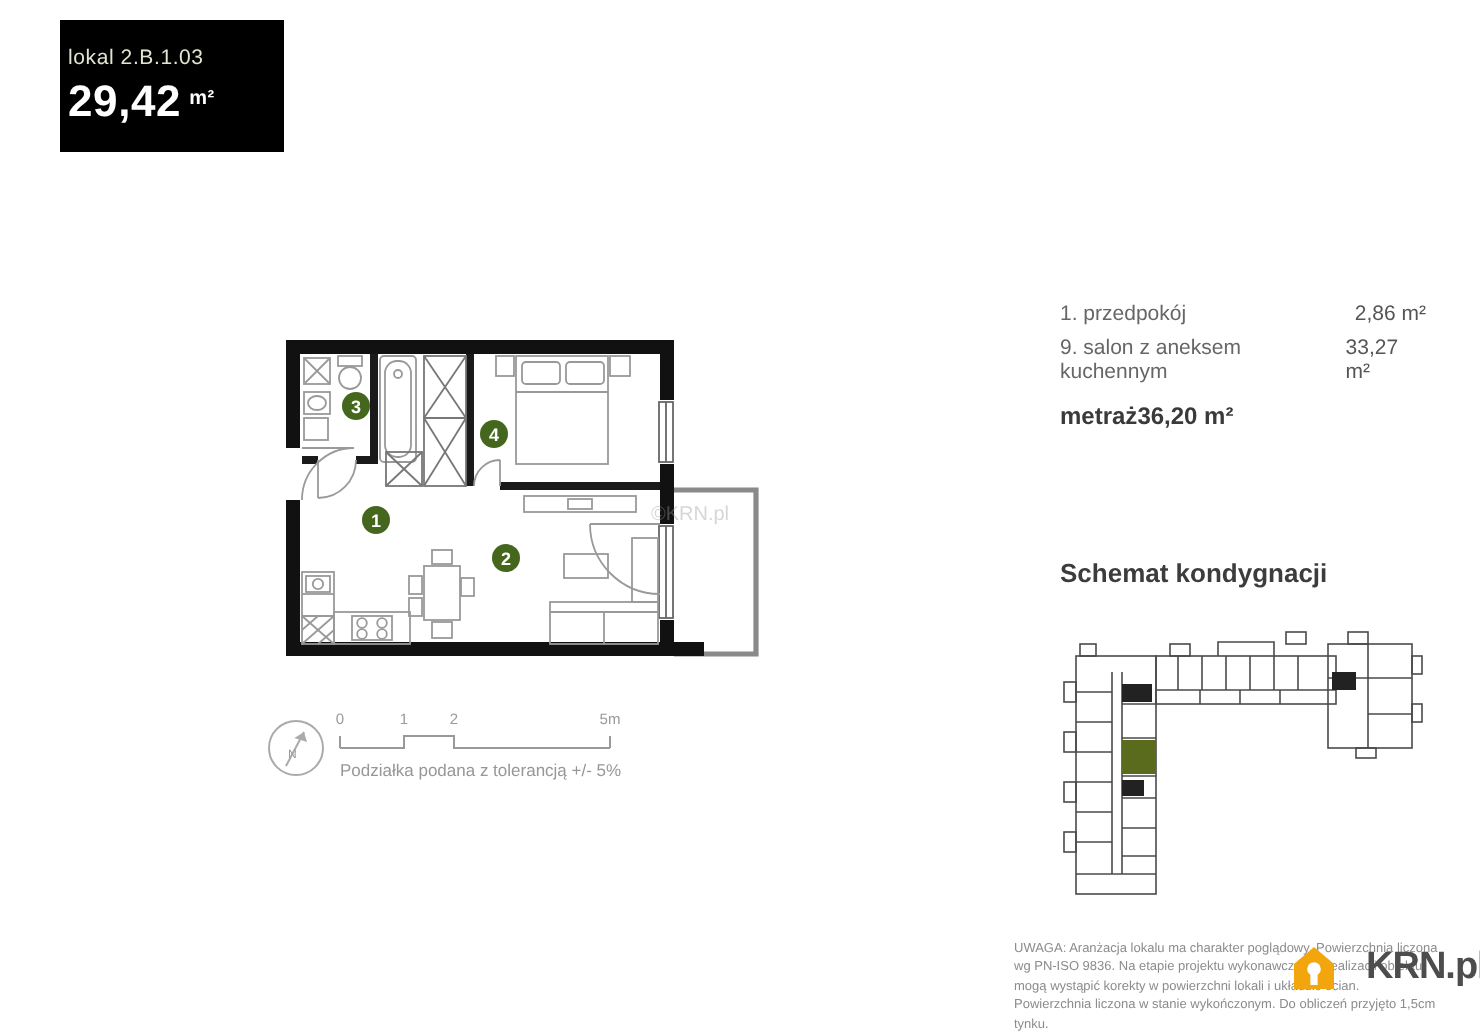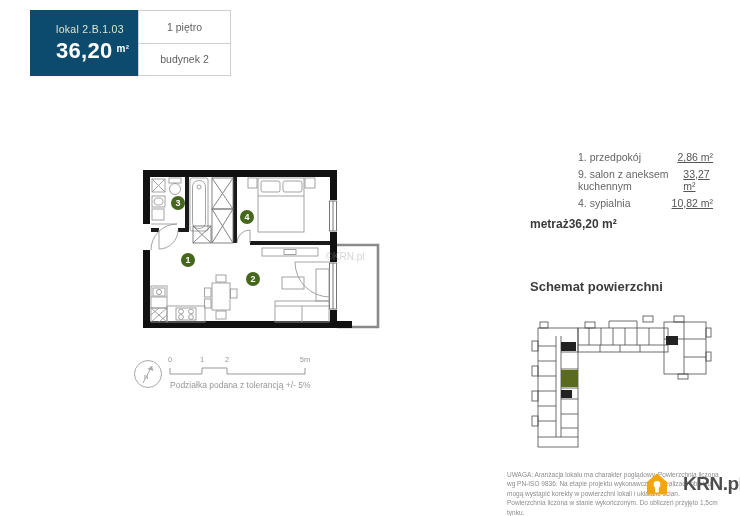--- a/index.html
+++ b/index.html
@@ -1,35 +1,35 @@
 <!DOCTYPE html>
 <html><head>
 <meta charset="utf-8">
 <style>
   html,body{margin:0;padding:0;background:#fff;}
   #page{position:relative;width:740px;height:516px;background:#fff;overflow:hidden;
         font-family:"Liberation Sans",sans-serif;}
   .abs{position:absolute;}
 
   
-  .hdr-green{left:30px;top:10px;width:112px;height:66px;background:#0c4a6e;color:#fff;
-             box-sizing:border-box;padding:13px 0 0 26px;}
+  .hdr-green{left:30px;top:10px;width:112px;height:66px;background:#000000;color:#fff;
+             box-sizing:border-box;padding:13px 0 0 4px;}
   .hdr-unit{font-size:10.5px;color:#dfe5cf;letter-spacing:.3px;}
   .hdr-area{font-size:22px;font-weight:bold;margin-top:3px;letter-spacing:.3px;}
   .hdr-area .unit{font-size:10px;font-weight:bold;vertical-align:6px;margin-left:4px;}
   .hdr-info{left:138px;top:10px;width:93px;height:66px;border:1px solid #cfcfcf;
             box-sizing:border-box;background:#fff;display:flex;flex-direction:column;}
   .hdr-cell{flex:1;display:flex;align-items:center;justify-content:center;
             font-size:10.5px;color:#5f5f5f;}
   .hdr-cell:first-child{border-bottom:1px solid #cfcfcf;}
 
   
   .room-list{left:530px;top:151px;width:183px;font-size:10.5px;color:#666;}
-  .room-row{display:flex;justify-content:space-between;margin-bottom:4px;line-height:12.5px;margin-left:48px;}
-  .room-row .val{color:#555;text-decoration:underline;}
+  .room-row{display:flex;justify-content:space-between;margin-bottom:4px;line-height:12.5px;}
+  .room-row .val{color:#555;}
   .room-total{display:flex;justify-content:flex-start;margin-top:8px;font-weight:bold;
               color:#3a3a3a;font-size:12px;}
 
   .schem-title{left:530px;top:279px;font-size:13px;font-weight:bold;color:#3c3c3c;}
 
   .scale-note{left:170px;top:380px;font-size:8.5px;color:#979797;}
 
   
   .disclaimer{left:507px;top:470px;width:212px;font-size:6.5px;line-height:1.45;
               color:#8c8c8c;}
@@ -39,26 +39,22 @@
   svg text{font-family:"Liberation Sans",sans-serif;}
 </style>
 </head>
 <body>
 
 <div id="page">
 
   <div class="abs hdr-green">
     <div class="hdr-unit">lokal  2.B.1.03</div>
     <div class="hdr-area">
-      <span>36,20</span><span class="unit">m²</span>
-    </div>
-  </div>
-  <div class="abs hdr-info">
-    <div class="hdr-cell">1 piętro</div>
-    <div class="hdr-cell">budynek 2</div>
+      <span>29,42</span><span class="unit">m²</span>
+    </div>
   </div>
 
   <svg class="abs" style="left:130px;top:160px;" width="260" height="180" viewBox="130 160 260 180">
 
     <path d="M337,245 H378 V327 H337" fill="none" stroke="#8a8a8a" stroke-width="2.6"></path>
 
     <path d="M143,170 H337 V328 H143 Z M150,177 V321 H330 V177 Z" fill="#111" fill-rule="evenodd"></path>
     <rect x="337" y="321" width="15" height="7" fill="#111"></rect>
 
     <rect x="141" y="224" width="11" height="26" fill="#fff"></rect>
@@ -214,31 +210,27 @@
 
   <div class="abs room-list">
     <div class="room-row">
       <span>1. przedpokój</span>
       <span class="val">2,86 m²</span>
     </div>
     <div class="room-row">
       <span>9. salon z aneksem kuchennym</span>
       <span class="val">33,27 m²</span>
     </div>
-    <div class="room-row">
-      <span>4. sypialnia</span>
-      <span class="val">10,82 m²</span>
-    </div>
     <div class="room-total">
       <span>metraż</span>
       <span>36,20 m²</span>
     </div>
   </div>
 
-  <div class="abs schem-title">Schemat powierzchni</div>
+  <div class="abs schem-title">Schemat kondygnacji</div>
   <svg class="abs" style="left:525px;top:312px;" width="200" height="150" viewBox="525 312 200 150">
     <g stroke="#4a4a4a" stroke-width="0.8" fill="none">
 
       <rect x="538" y="328" width="40" height="119"></rect>
       <rect x="532" y="341" width="6" height="10"></rect>
         <rect x="532" y="366" width="6" height="10"></rect>
       <rect x="532" y="391" width="6" height="10"></rect>
         <rect x="532" y="416" width="6" height="10"></rect>
       <rect x="540" y="322" width="8" height="6"></rect>
       <line x1="556" y1="336" x2="556" y2="437"></line>

